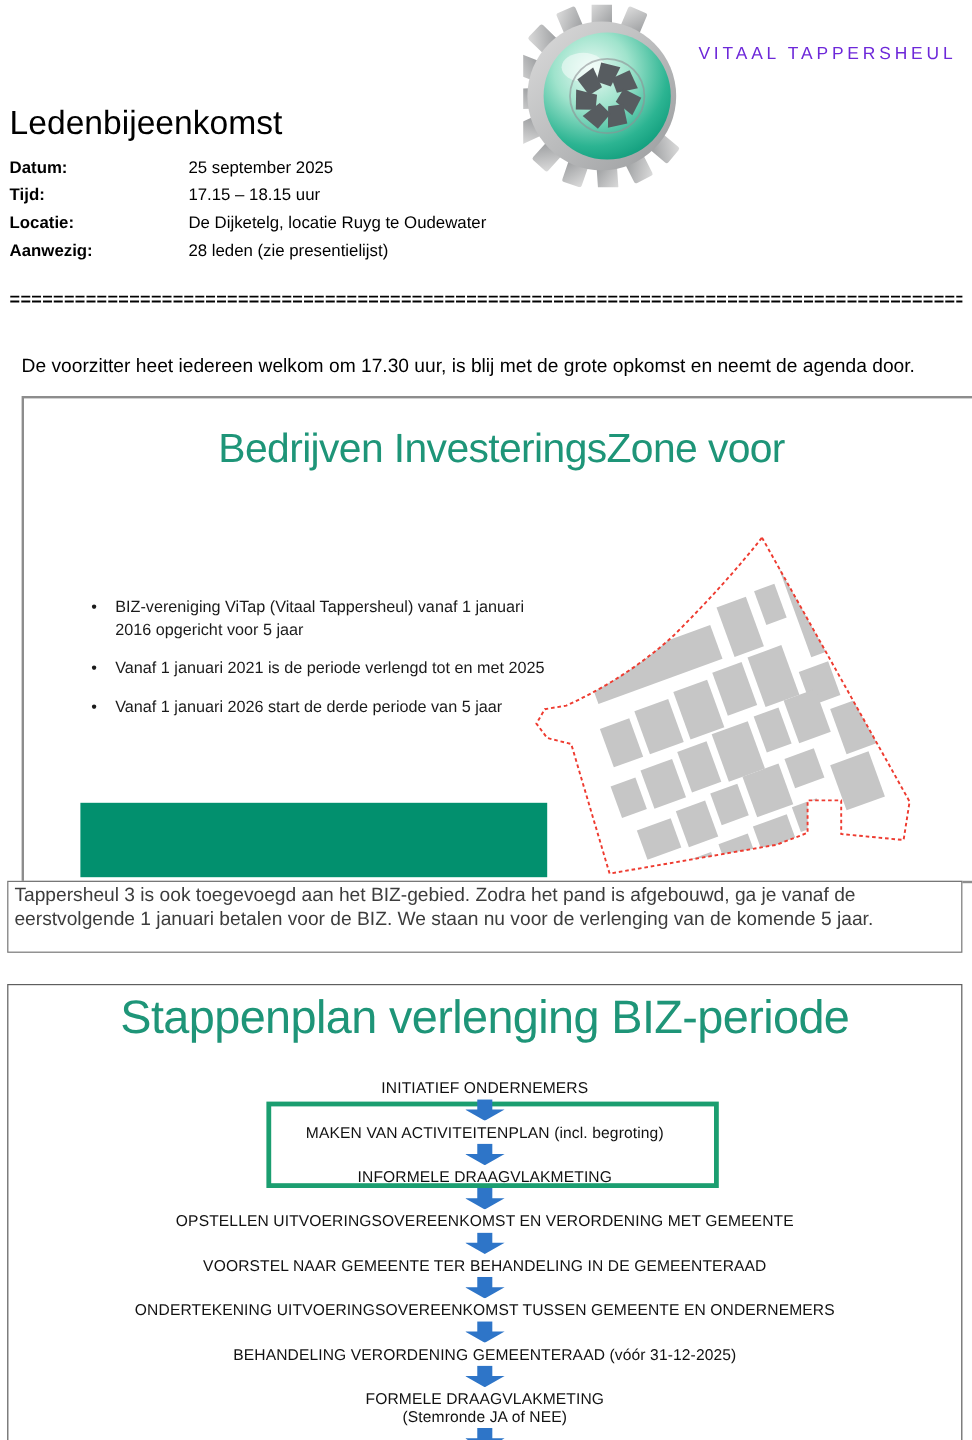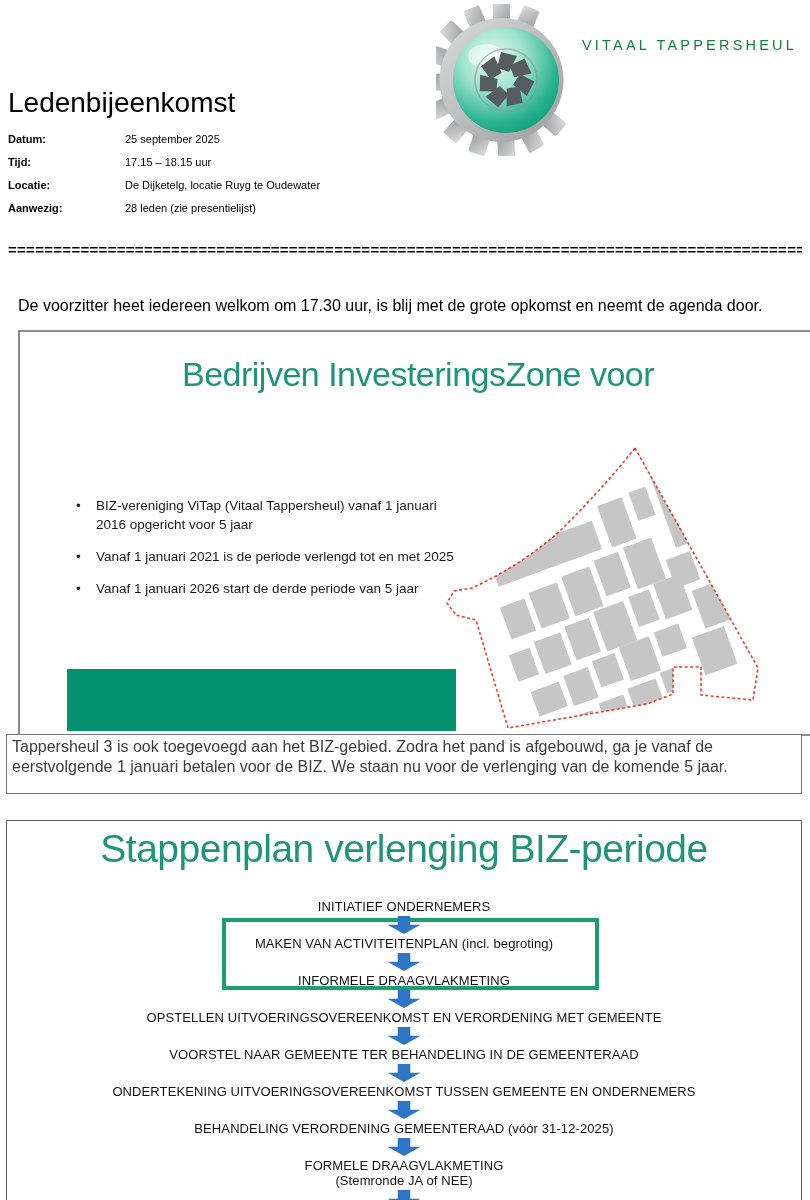--- a/index.html
+++ b/index.html
@@ -4,30 +4,30 @@
 <style>
   html,body { margin:0; padding:0; }
   body {
     width:810px; height:1200px; position:relative; overflow:hidden;
     background:#ffffff; color:#000;
     font-family:"Liberation Sans", sans-serif;
   }
 
   
   .doc-title { position:absolute; left:8px; top:68px; font-size:28px; font-weight:400; letter-spacing:0; }
-  .meta { position:absolute; left:8px; top:128px; font-size:11px; line-height:23px; }
+  .meta { position:absolute; left:8px; top:128px; font-size:14px; line-height:23px; }
   .meta-row { display:flex; }
   .meta-label { width:117px; font-weight:700; }
-  .meta-value { white-space:nowrap; }
+  .meta-value { white-space:nowrap;margin-left:32px; }
 
   .logo { position:absolute; left:436px; top:0px; width:372px; height:158px; }
   .logo-gear { position:absolute; left:0; top:4px; }
   .logo-text { position:absolute; left:146px; top:34px; width:226px; }
   .logo-brand { font-size:56px; line-height:54px; font-weight:800; color:#129b79; letter-spacing:1px; }
-  .logo-tagline { margin-top:3px; font-size:14.5px; letter-spacing:3.2px; color:#15803d; white-space:nowrap; }
+  .logo-tagline { margin-top:3px; font-size:14.5px; letter-spacing:3.2px; color:#6d28d9; white-space:nowrap; }
 
   .separator { position:absolute; left:8px; top:241px; width:794px; font-size:15px; font-weight:700;
                white-space:nowrap; overflow:hidden; letter-spacing:0.3px; }
   .intro { position:absolute; left:8px; top:287px; width:796px; font-size:16px; }
 
   
   .box1 { position:absolute; left:6px; top:330px; width:800px; height:406px;
           border:2px solid #8d8d8d; box-sizing:border-box; background:#fff;margin-left:12px; }
   .box1-title { margin-top:20px; text-align:center; font-size:34px; line-height:45px;
                 font-weight:400; color:#1e9578; letter-spacing:-0.5px; }

